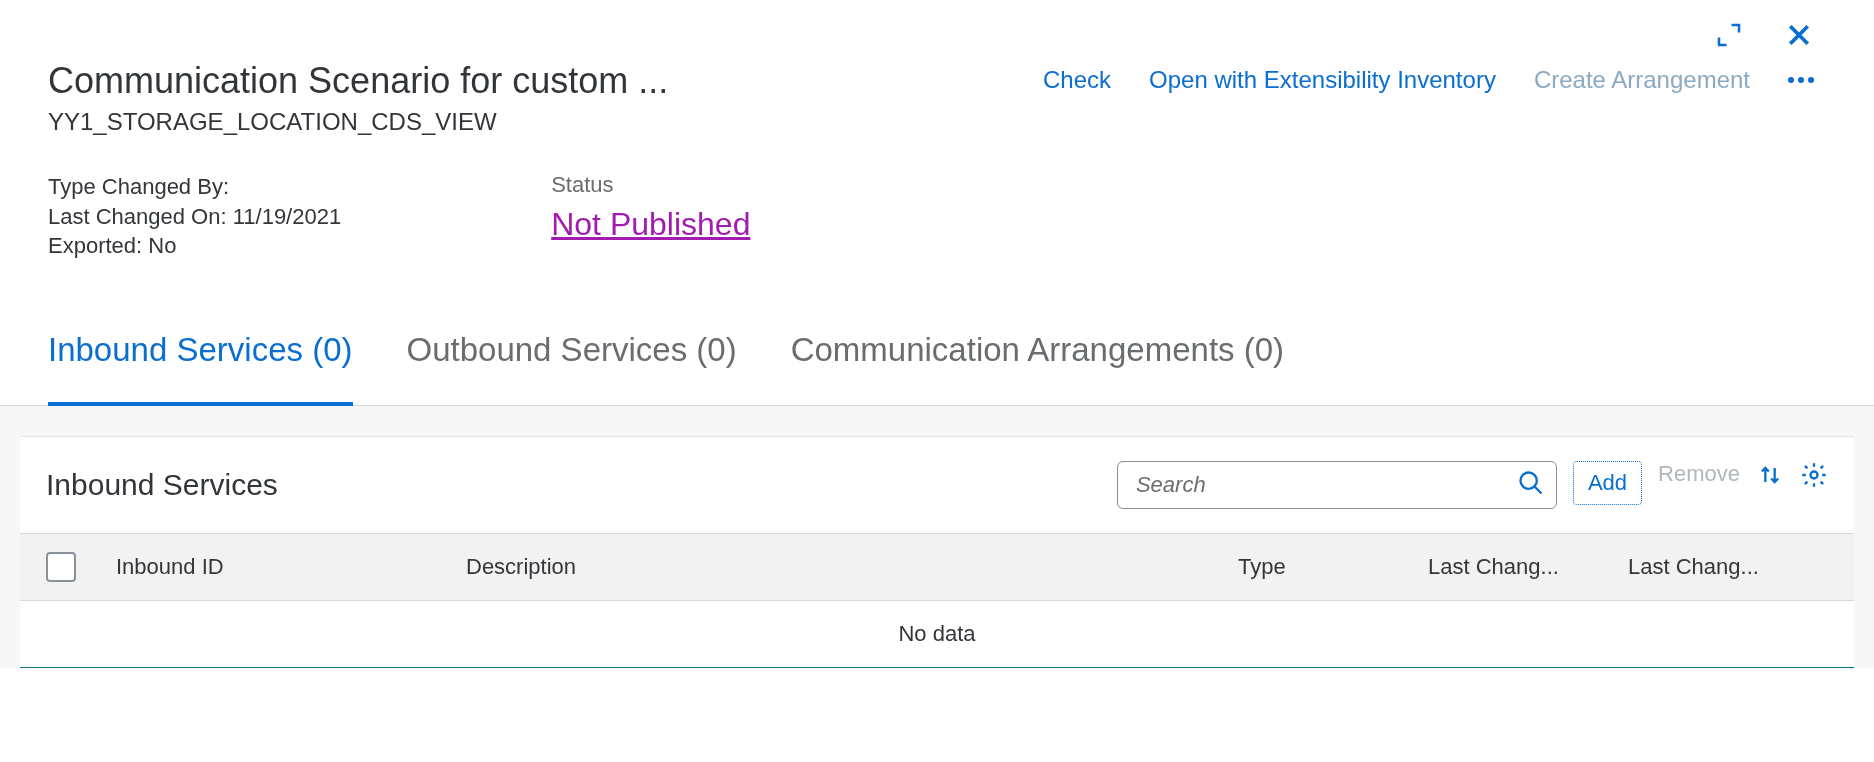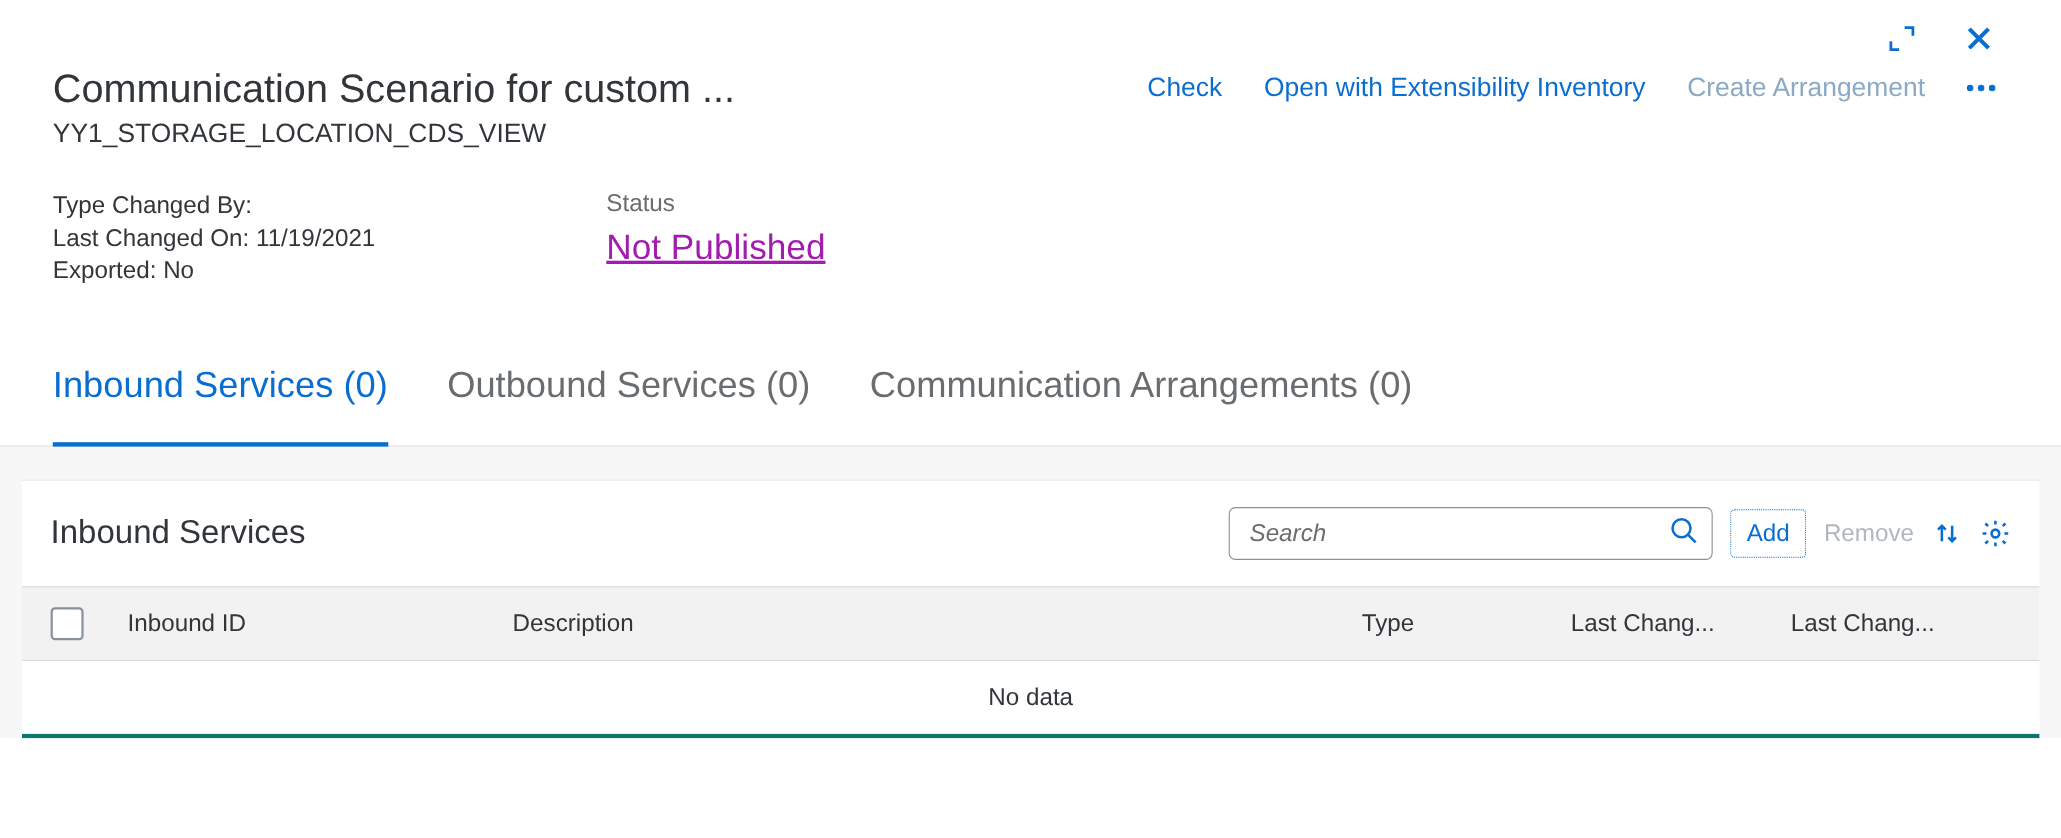--- a/index.html
+++ b/index.html
@@ -112,35 +112,35 @@
       height: 4px;
       background: #0a6ed1;
     }
     .section-block {
       background: #f7f7f7;
       padding: 30px 20px 0 20px;
     }
     .section-inner {
       background: #fff;
       border-top: 1px solid #e5e5e5;
-      border-bottom: 4px solid #0f766e;
+      border-bottom: 1px solid #0f766e;
     }
     .section-header {
       display: flex;
       justify-content: space-between;
       align-items: center;
       padding: 24px 26px 24px 26px;
     }
     .section-title {
       font-size: 30px;
       color: #32363a;
     }
     .section-actions {
       display: flex;
-      align-items: center;
+      align-items: flex-start;
       gap: 16px;
     }
     .search-box {
       position: relative;
       width: 440px;
     }
     .search-input {
       width: 100%;
       height: 48px;
       border: 1.5px solid #89919a;

